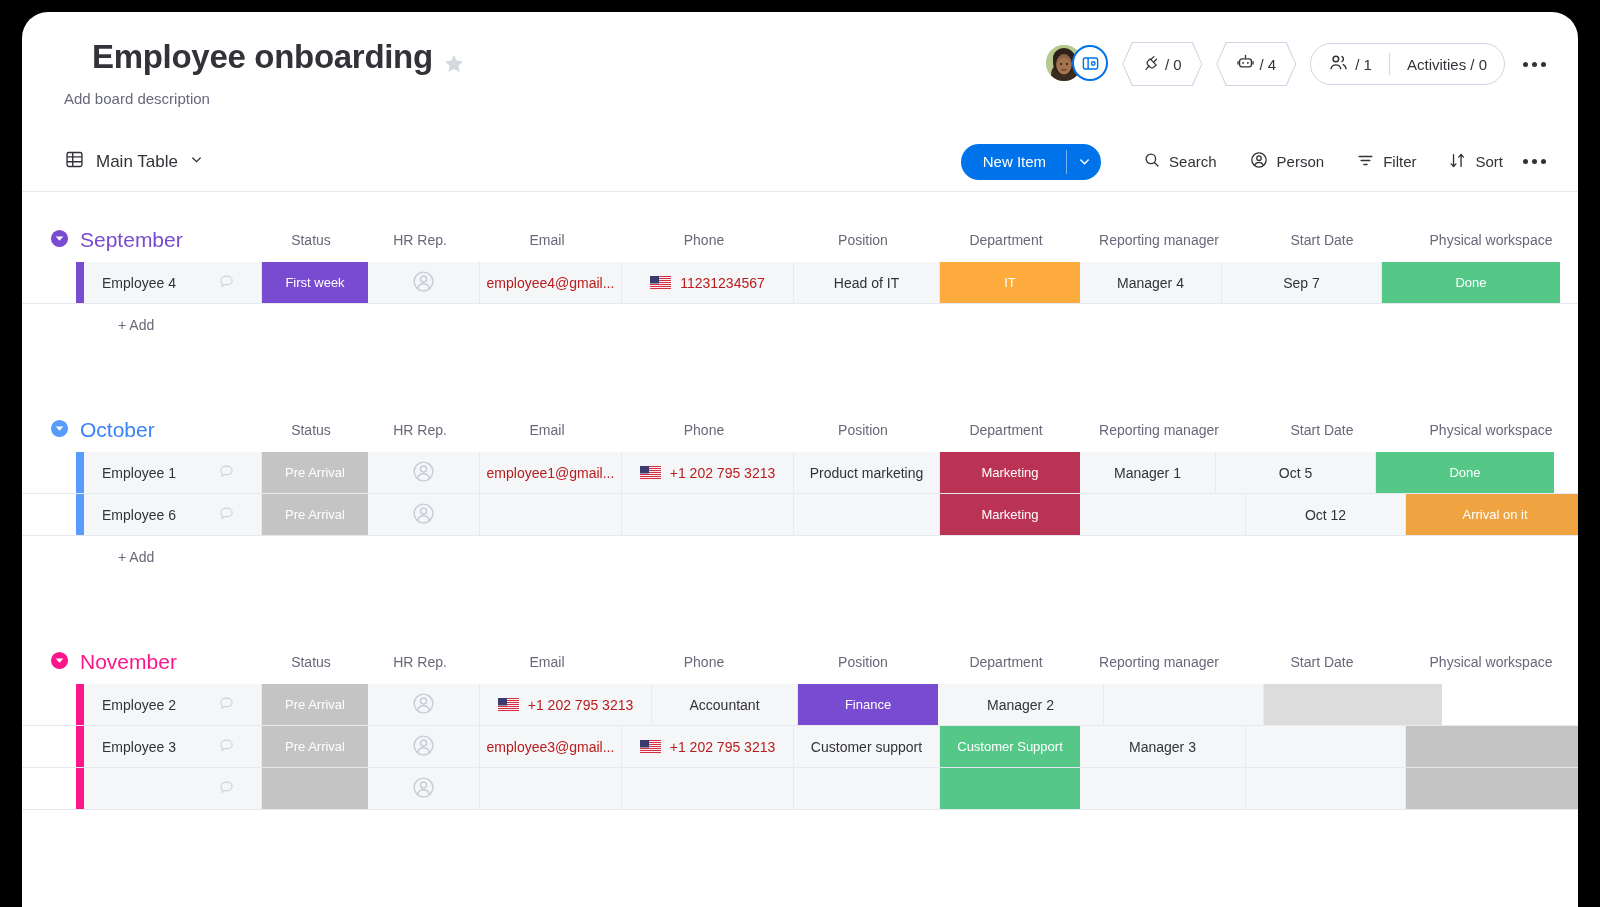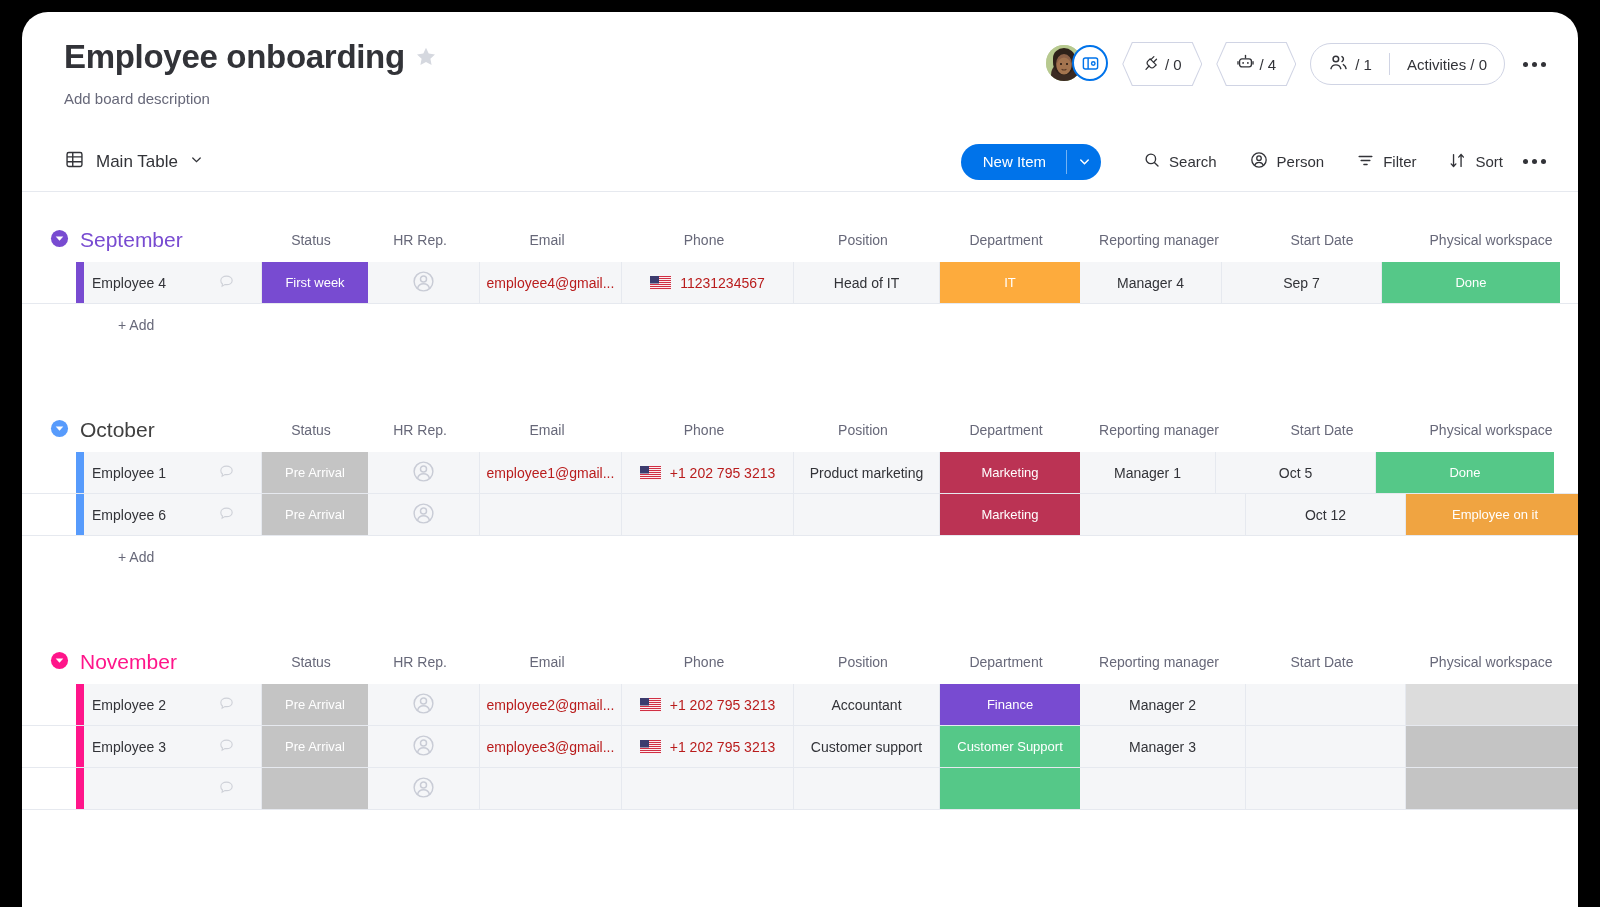--- a/index.html
+++ b/index.html
@@ -17,21 +17,21 @@
     border-radius: 26px 26px 0 0;
     overflow: hidden;
   }
 
   
   .board-header {
     position: relative;
     padding: 26px 30px 0 42px;
     height: 120px;
   }
-  .title-row { display: flex; align-items: center; gap: 9px; }
+  .title-row { display: flex; align-items: flex-end; gap: 9px; margin-left: 28px; }
   .board-title {
     font-size: 33px; font-weight: bold; color: #323338;
     letter-spacing: -0.3px;
   }
   .star-icon { width: 24px; height: 24px; display: block; }
   .board-desc {
     margin-top: 14px; font-size: 15px; color: #676879;
   }
 
   
@@ -159,21 +159,21 @@
   .cell {
     flex: none;
     display: flex; align-items: center; justify-content: center;
     font-size: 14px; color: #323338;
     border-right: 1px solid #e6e9ef;
     background: #f5f6f8;
     overflow: hidden;
   }
   .cell.name {
     justify-content: flex-start;
-    padding-left: 8px;
+    padding-left: 18px;
     gap: 16px;
     position: relative;
     background: #f5f6f8;
   }
   .name-text { flex: 1; }
   .chat-icon { margin-right: 26px; opacity: .55; }
   .cell.label {
     color: #fff; font-size: 13px; border-right: none;
   }
   .cell.link { color: #b91c1c; }
@@ -429,21 +429,21 @@
         <div class="group-gap"></div>
       </div>
       <div class="group">
         <div class="group-head">
           <span class="group-caret">
             <span><svg width="19" height="19" viewBox="0 0 20 20">
                 <circle cx="10" cy="10" r="9" fill="#579bfc"></circle>
                 <path d="M6 8l4 4.3L14 8z" fill="#fff"></path>
               </svg></span>
           </span>
-          <span class="group-name" style="color:#404040">October</span>
+          <span class="group-name" style="color:#3b82f6">October</span>
           <span class="col-headers">
             <span class="col-header" style="width:106px">Status</span>
             <span class="col-header" style="width:112px">HR Rep.</span>
             <span class="col-header" style="width:142px">Email</span>
             <span class="col-header" style="width:172px">Phone</span>
             <span class="col-header" style="width:146px">Position</span>
             <span class="col-header" style="width:140px">Department</span>
             <span class="col-header" style="width:166px">Reporting manager</span>
             <span class="col-header" style="width:160px">Start Date</span>
             <span class="col-header" style="width:178px">Physical workspace</span>
@@ -504,21 +504,21 @@
                   <circle cx="12" cy="9.6" r="2.9"></circle>
                   <path d="M6.3 18.6a5.9 5.9 0 0111.4 0"></path>
                 </svg></span>
             </span>
             <span class="cell link" style="width:142px"></span>
             <span class="cell phone link" style="width:172px"></span>
             <span class="cell" style="width:146px"></span>
             <span class="cell label" style="width:140px;background:#bb3354">Marketing</span>
             <span class="cell" style="width:166px"></span>
             <span class="cell" style="width:160px">Oct 12</span>
-            <span class="cell label" style="width:178px;background:#f0a441">Employee on it</span>
+            <span class="cell label" style="width:178px;background:#f0a441">Arrival on it</span>
           </div>
         </div>
         <div class="add-row">
           <span class="row-spacer"></span>
           <span class="row-color" style="background:#579bfc"></span>
           <span class="add-label">+ Add</span>
         </div>
         <div class="group-gap"></div>
       </div>
       <div class="group">
@@ -553,21 +553,20 @@
                 </svg></span>
             </span>
             <span class="cell label" style="width:106px;background:#c4c4c4">Pre Arrival</span>
             <span class="cell" style="width:112px">
               <span><svg width="25" height="25" viewBox="0 0 24 24" fill="none" stroke="#c9ccd6" stroke-width="1.4">
                   <circle cx="12" cy="12" r="9"></circle>
                   <circle cx="12" cy="9.6" r="2.9"></circle>
                   <path d="M6.3 18.6a5.9 5.9 0 0111.4 0"></path>
                 </svg></span>
             </span>
-            <span class="cell link" style="width:142px">employee2@gmail...</span>
             <span class="cell phone link" style="width:172px">
               <svg class="flag" viewBox="0 0 21 14">
                 <rect width="21" height="14" fill="#fff"></rect>
                 <rect y="0" width="21" height="1.08" fill="#d02f44"></rect>
                 <rect y="2" width="21" height="1.08" fill="#d02f44"></rect>
                 <rect y="4" width="21" height="1.08" fill="#d02f44"></rect>
                 <rect y="6" width="21" height="1.08" fill="#d02f44"></rect>
                 <rect y="8" width="21" height="1.08" fill="#d02f44"></rect>
                 <rect y="10" width="21" height="1.08" fill="#d02f44"></rect>
                 <rect y="12" width="21" height="1.08" fill="#d02f44"></rect>

